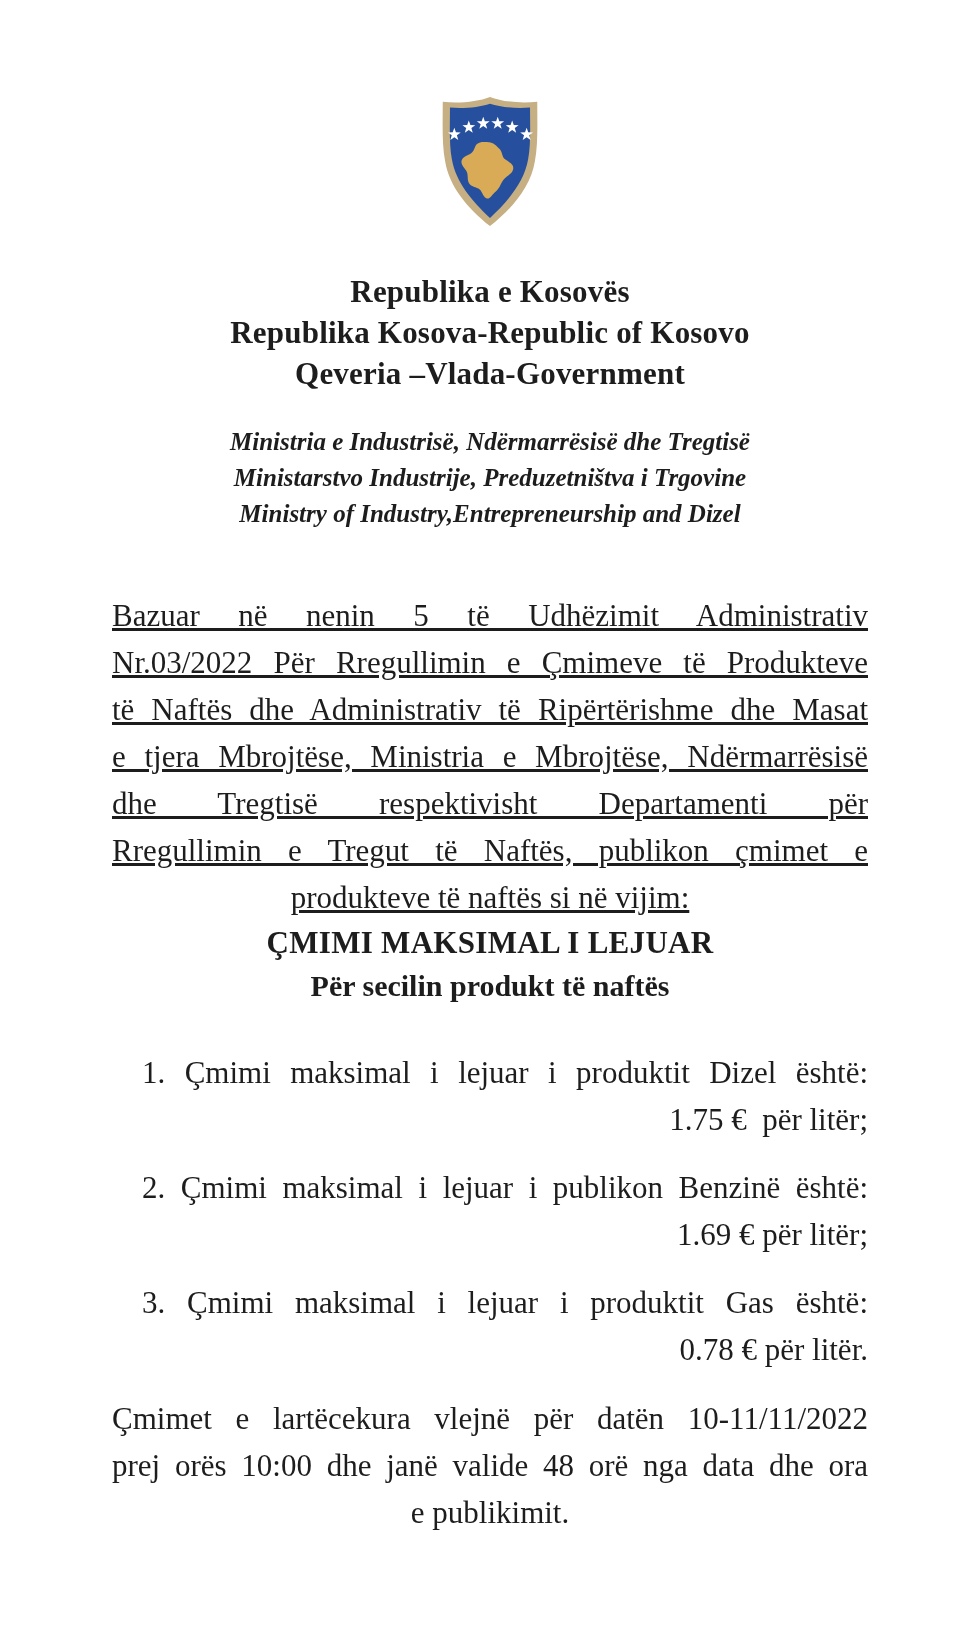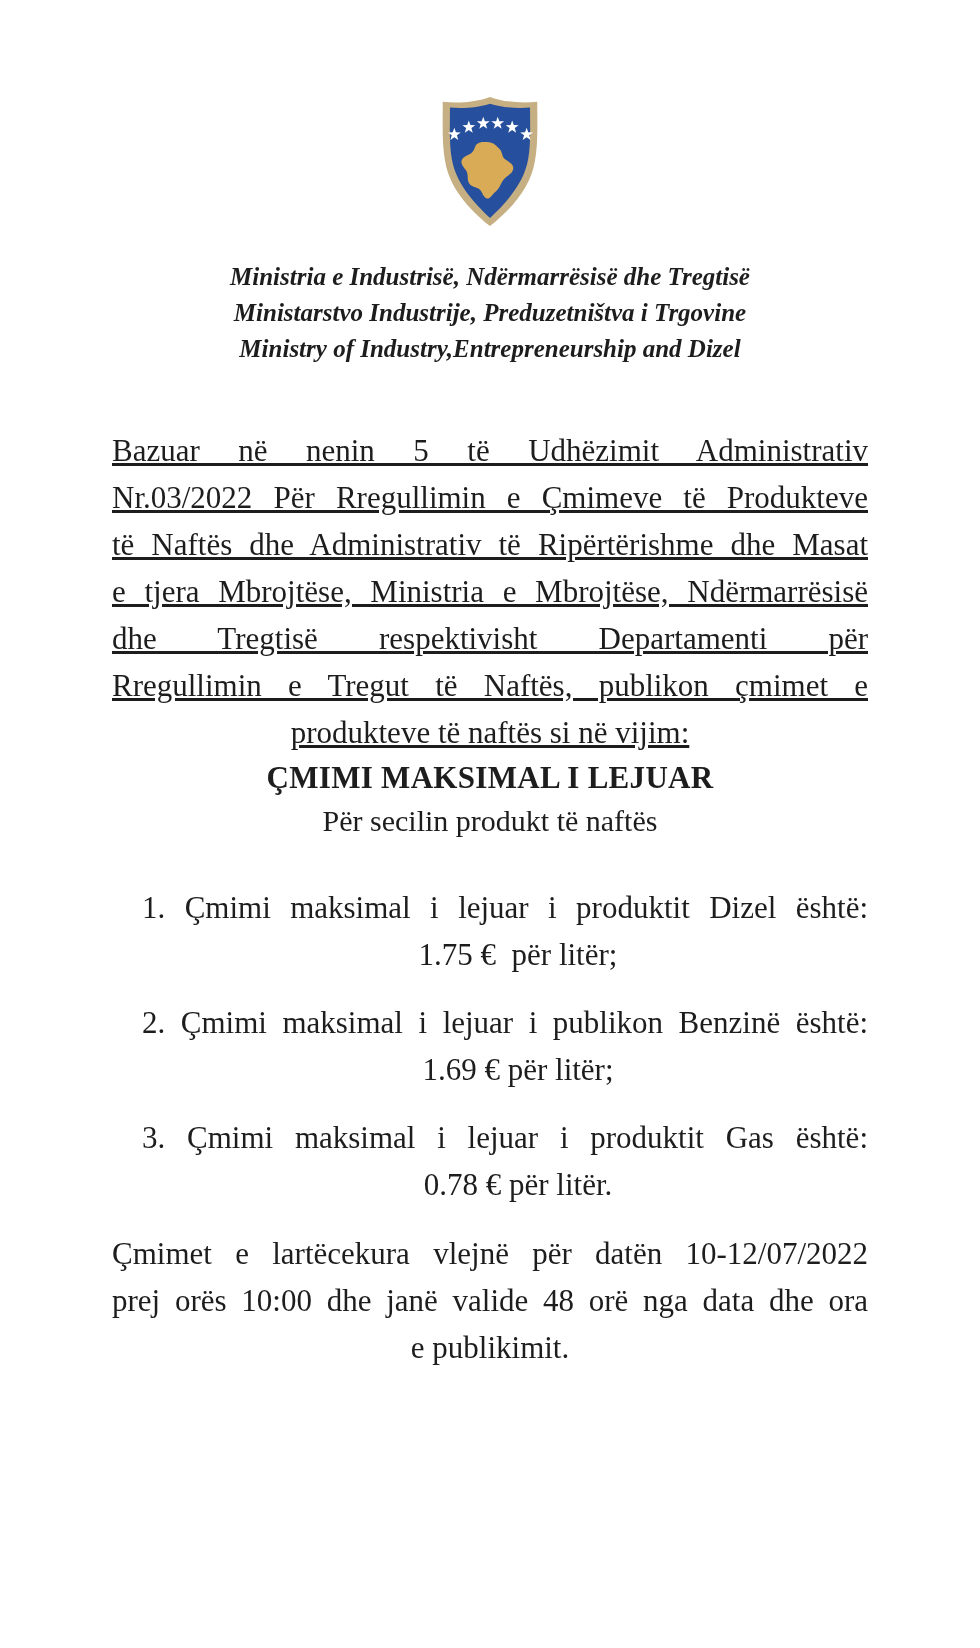--- a/index.html
+++ b/index.html
@@ -67,21 +67,21 @@
   
   .heading1 {
     text-align: center;
     font-weight: bold;
     font-size: 31px;
     line-height: 44px;
     letter-spacing: 0.3px;
   }
   .heading2 {
     text-align: center;
-    font-weight: normal;
+    font-weight: bold;
     font-size: 30px;
     line-height: 42px;
   }
 
   
   .price-list {
     margin-top: 42px;
     font-size: 31px;
     line-height: 47px;
   }
@@ -90,21 +90,21 @@
     margin-bottom: 21px;
   }
   .price-item .item-line1 {
     text-align: justify;
     text-align-last: justify;
   }
   .price-item .item-num { display: inline; }
   .price-item .item-text { display: inline; }
   .price-item .item-line2 {
     padding-left: 26px;
-    text-align: center;
+    text-align: right;
     white-space: pre-wrap;
   }
 
   
   .validity {
     margin-top: 22px;
     font-size: 31px;
     line-height: 47px;
   }
 </style>
@@ -131,20 +131,25 @@
         <use href="#star" transform="translate(83,34.5)"></use>
         <use href="#star" transform="translate(98,42)"></use>
       </g>
 
       <path d="M59 50 C63 50, 67 54, 70 57 C73 60, 72 65, 76 68 C80 71, 85 73, 84 78 C83 83, 77 85, 74 89 C71 93, 70 98, 66 101 C62 104, 60 110, 56 108 C52 106, 52 100, 48 98 C44 96, 40 96, 38 92 C36 88, 38 83, 35 79 C32 75, 29 72, 31 68 C33 64, 39 64, 42 60 C45 56, 44 52, 49 50.5 C52 49.5, 56 50, 59 50 Z" fill="#d9ab57"></path>
     </svg>
   </div>
 
   <div class="content">
 
+    <div class="title-block">
+      <div>Republika e Kosovës</div>
+      <div>Republika Kosova-Republic of Kosovo</div>
+      <div>Qeveria –Vlada-Government</div>
+    </div>
 
     <div class="ministry-block">
       <div>Ministria e Industrisë, Ndërmarrësisë dhe Tregtisë</div>
       <div>Ministarstvo Industrije, Preduzetništva i Trgovine</div>
       <div>Ministry of Industry,Entrepreneurship and Dizel</div>
     </div>
 
     <div class="intro">
       <div class="jline">Bazuar në nenin 5 të Udhëzimit Administrativ</div>
       <div class="jline">Nr.03/2022 Për Rregullimin e Çmimeve të Produkteve</div>
@@ -180,19 +185,19 @@
         <div class="item-line1">
           <span class="item-num">3.</span>
           <span class="item-text">Çmimi maksimal i lejuar i produktit Gas është:</span>
         </div>
         <div class="item-line2">0.78 € për litër.</div>
       </div>
 
     </div>
 
     <div class="validity">
-      <div class="jline">Çmimet e lartëcekura vlejnë për datën 10-12/07/2022</div>
+      <div class="jline">Çmimet e lartëcekura vlejnë për datën 10-11/11/2022</div>
       <div class="jline">prej orës 10:00 dhe janë valide 48 orë nga data dhe ora</div>
       <div class="lline">e publikimit.</div>
     </div>
 
   </div>
 </div>
 
 </body></html>

